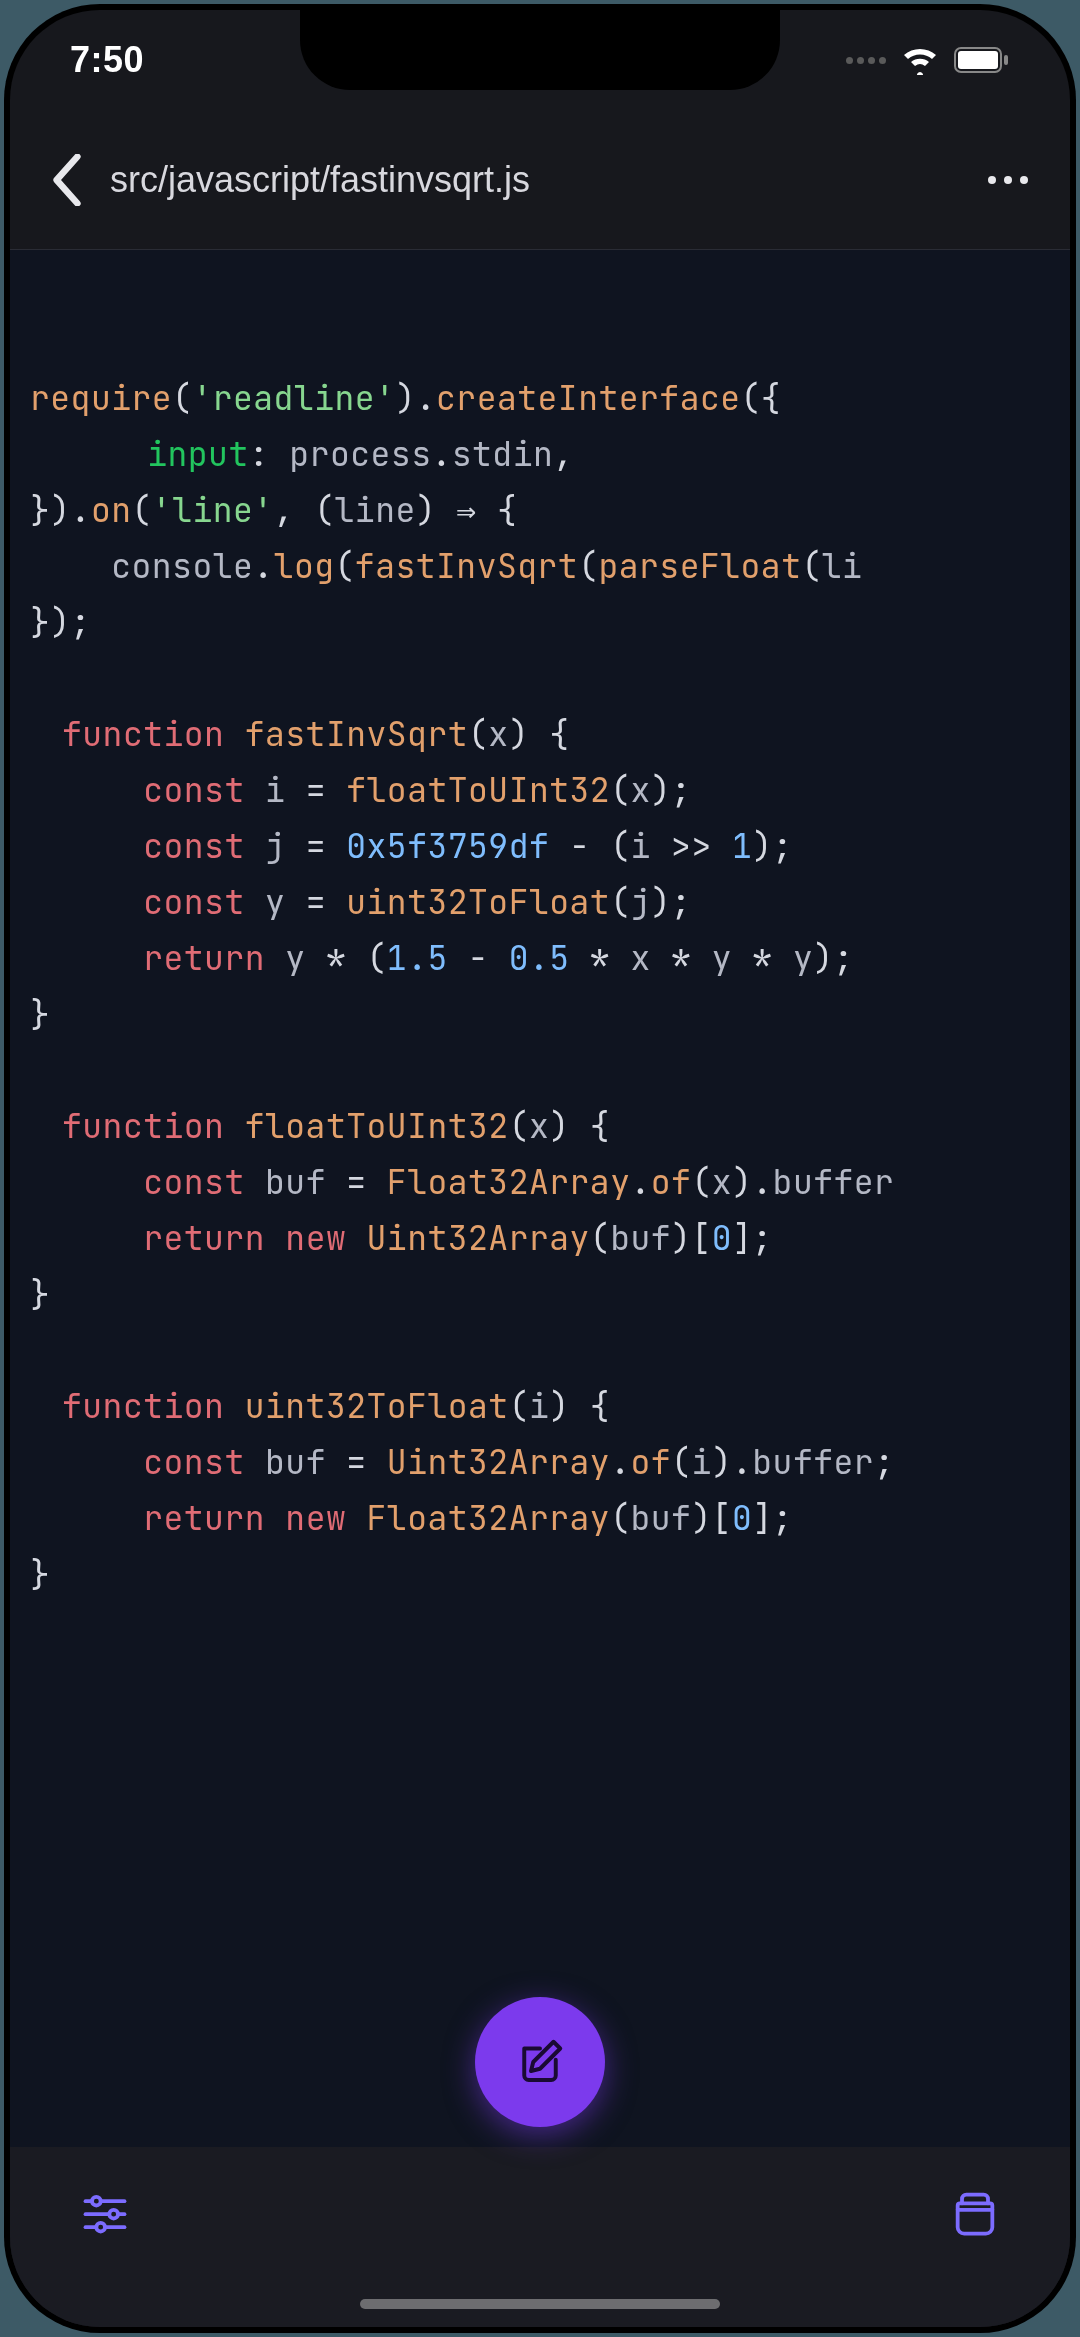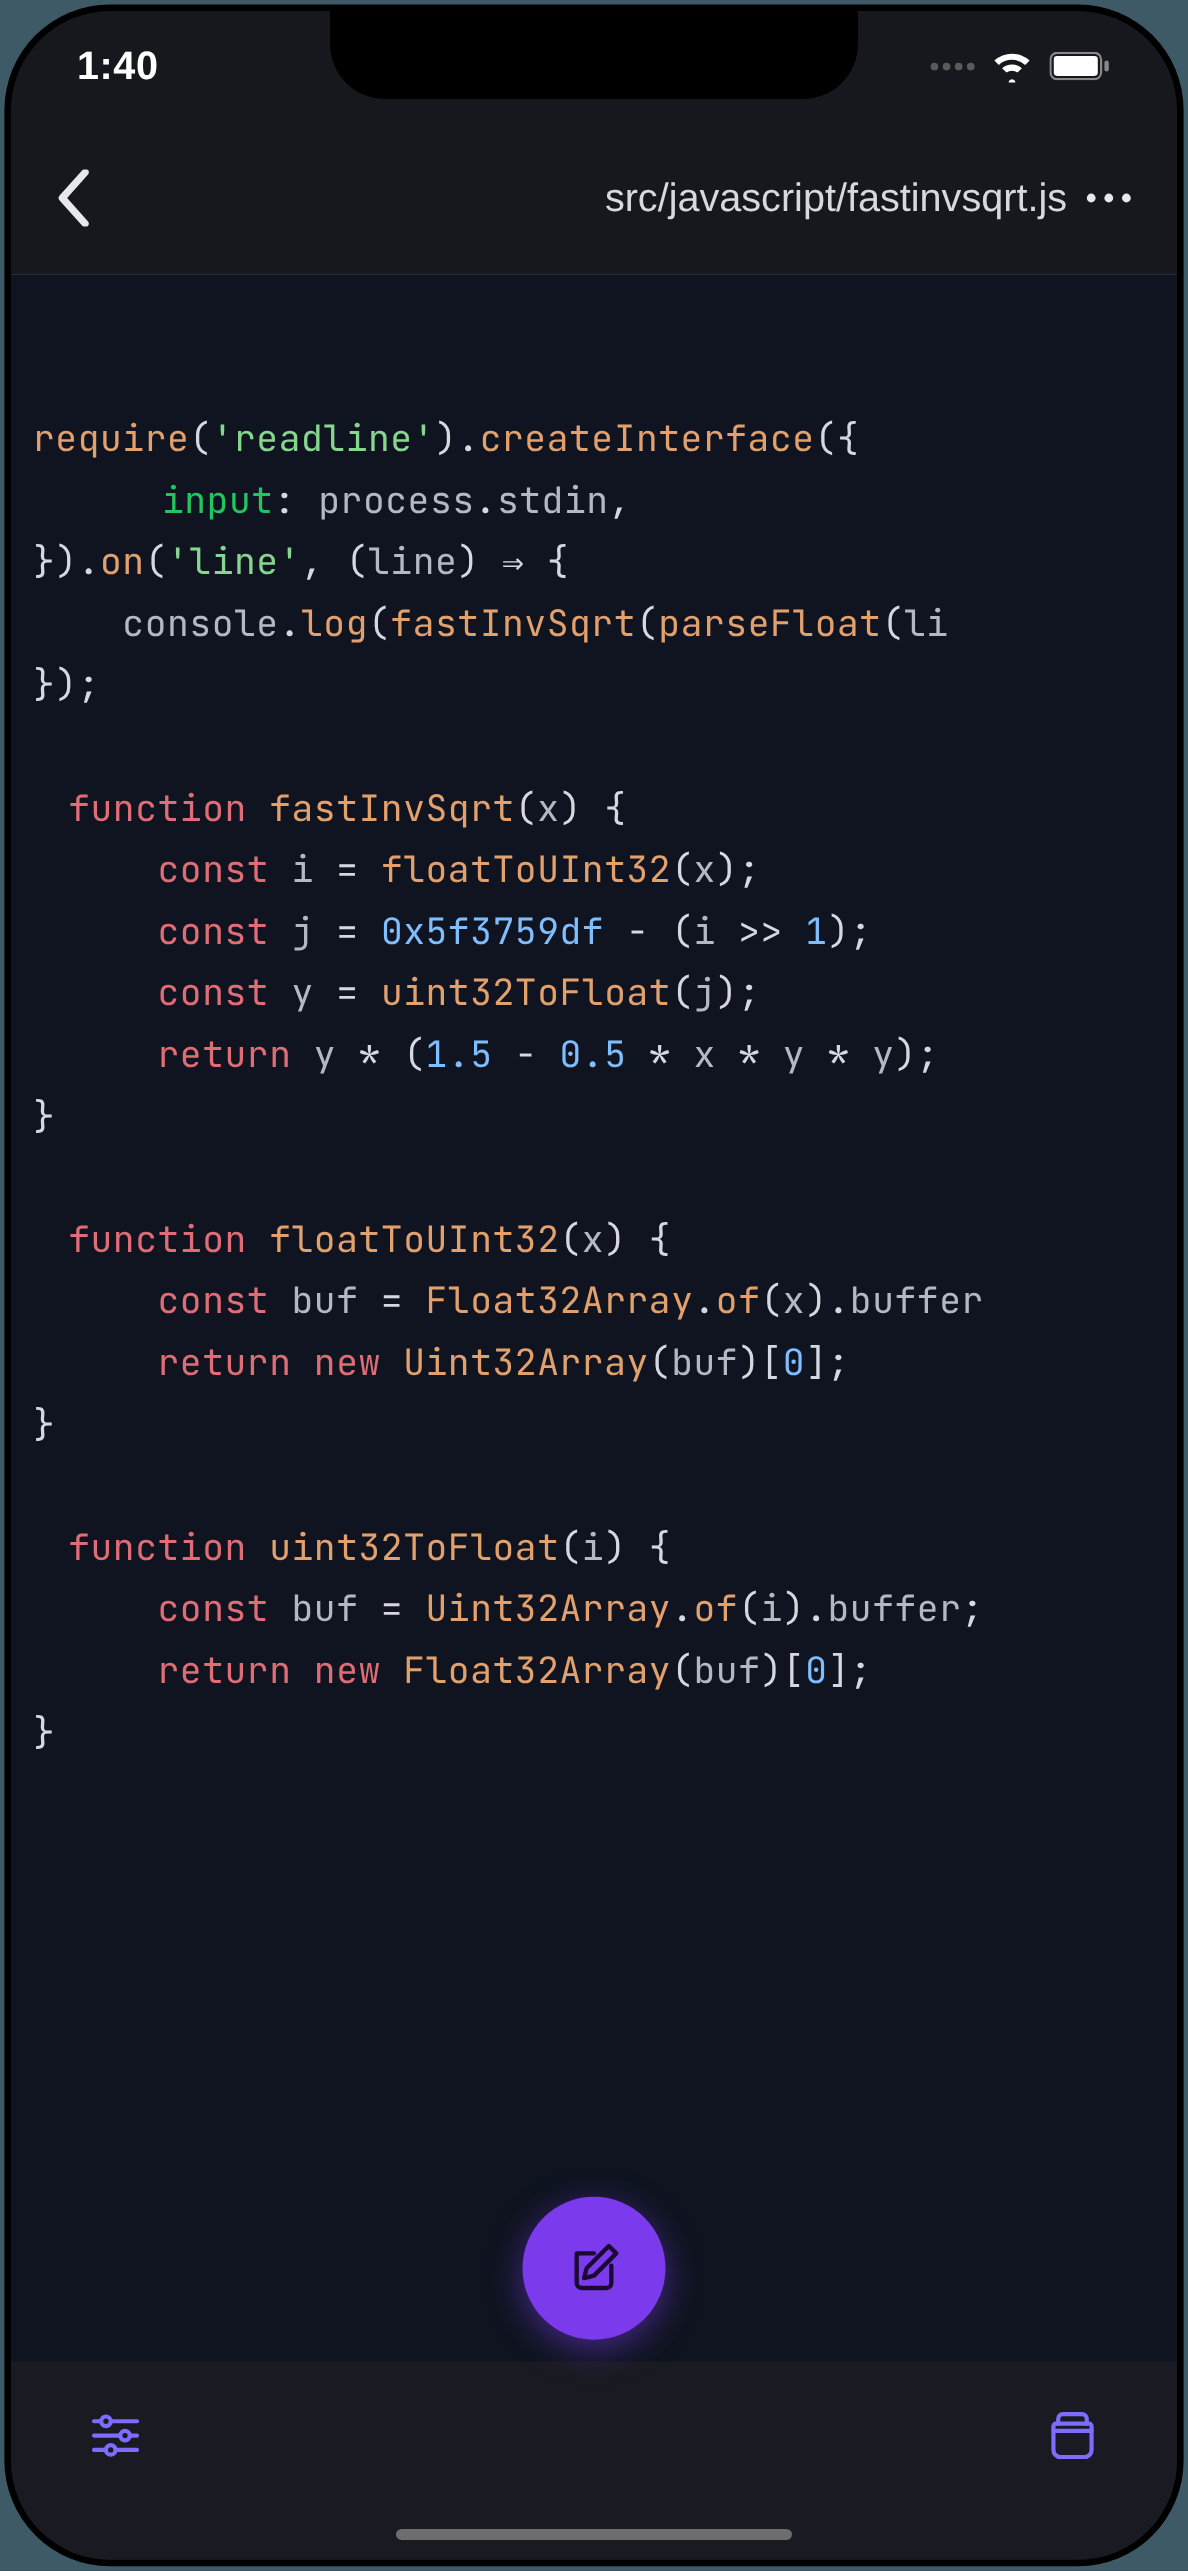--- a/index.html
+++ b/index.html
@@ -54,21 +54,21 @@
       position: absolute;
       top: 100px; left: 0; right: 0;
       height: 140px;
       display: flex;
       align-items: center;
       justify-content: space-between;
       padding: 0 40px;
       border-bottom: 1px solid #2a2c35;
     }
     .nav-back { width: 60px; display: flex; align-items: center; justify-content: flex-start; }
-    .nav-title { flex: 1; text-align: right; font-size: 36px; color: #d8d8de; font-weight: 400; }
+    .nav-title { flex: 1; text-align: left; font-size: 36px; color: #d8d8de; font-weight: 400; }
     .nav-more { width: 60px; display: flex; align-items: center; justify-content: flex-end; }
 
     .editor {
       position: absolute;
       top: 240px; left: 0; right: 0; bottom: 180px;
       background: #0f1420;
       padding: 120px 20px 20px 20px;
       overflow: hidden;
     }
     .code {
@@ -124,21 +124,21 @@
       z-index: 60;
     }
   </style>
 </head>
 <body>
 
 <div class="phone">
   <div class="notch"></div>
 
   <div class="status-bar">
-    <div class="status-time">1:40</div>
+    <div class="status-time">7:50</div>
     <div class="status-right">
       <span class="sig-dots">
         <span class="d"></span>
           <span class="d"></span>
           <span class="d"></span>
           <span class="d"></span>
       </span>
       <span class="wifi-icon">
         <svg width="40" height="30" viewBox="0 0 40 30">
             <path d="M20 27 a3 3 0 1 0 0.001 0 M11 17 a14 14 0 0 1 18 0 l-4 4 a8 8 0 0 0 -10 0 z M4 10 a24 24 0 0 1 32 0 l-4 4 a18 18 0 0 0 -24 0 z" fill="#fff"></path>

